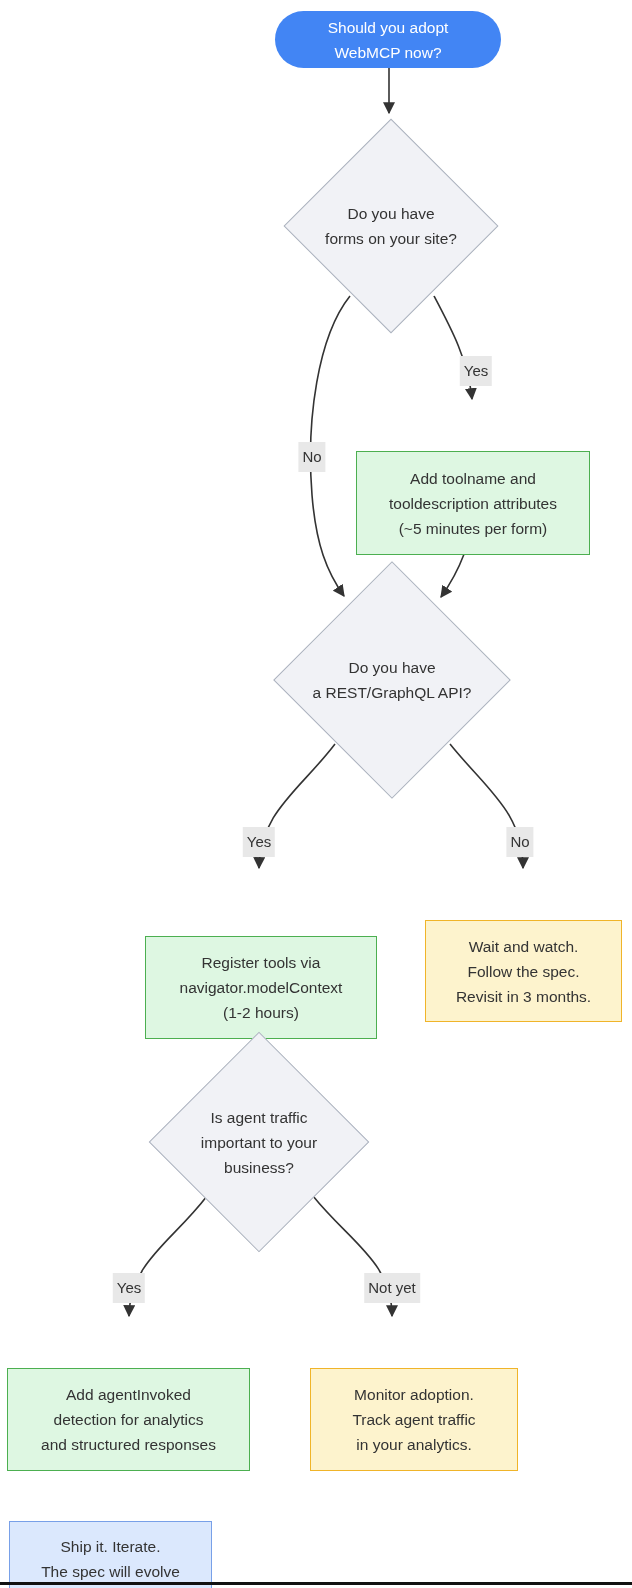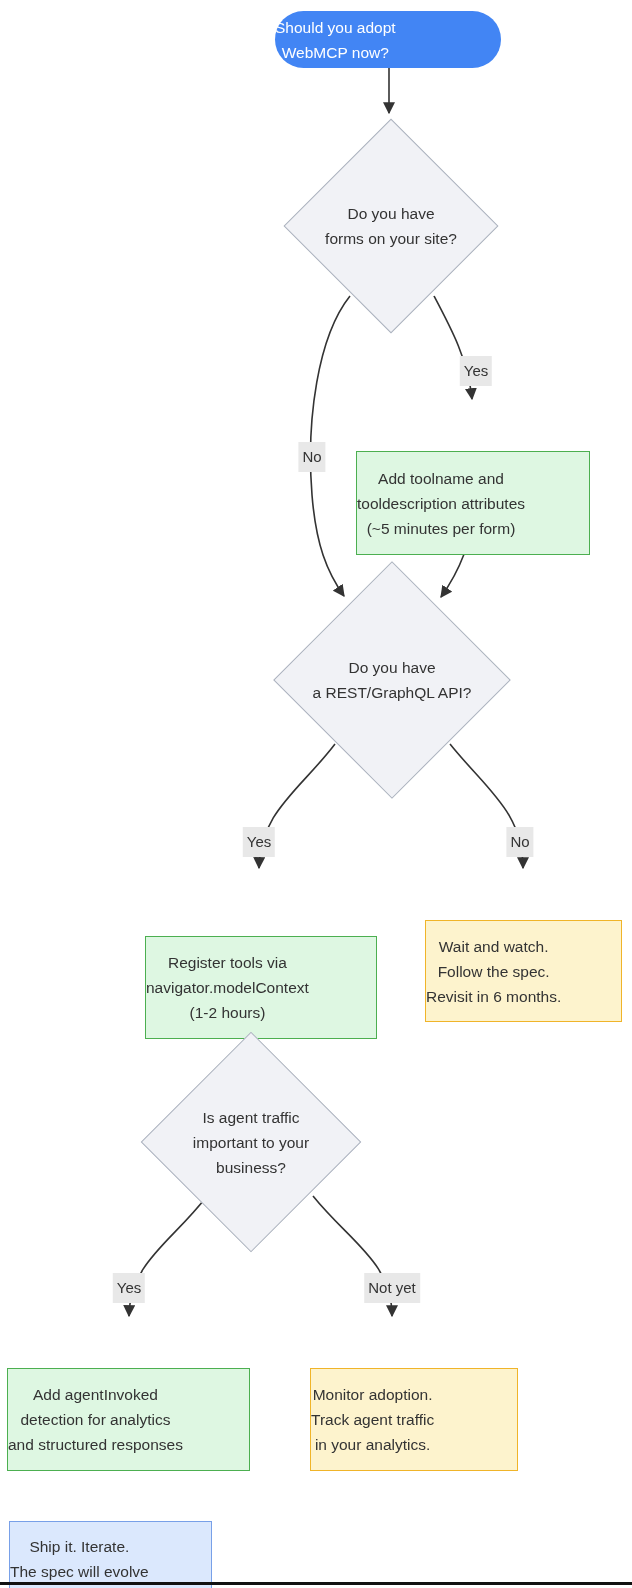--- a/index.html
+++ b/index.html
@@ -29,21 +29,21 @@
   #edges { position: absolute; left: 0; top: 0; width: 632px; height: 1588px; }
   #edges path.edge {
     fill: none;
     stroke: var(--edge-color);
     stroke-width: 1.6px;
   }
   #edges marker path { fill: var(--edge-color); }
 
   .node {
     position: absolute;
-    display: flex; align-items: center; justify-content: flex-start;
+    display: flex; align-items: center; justify-content: center;
     text-align: center;
     color: var(--node-text);
     font-size: 15.5px; line-height: 25px;
   }
   .lbl { white-space: pre-line; position: relative; z-index: 2; }
 
   .pill {
     background: var(--accent-blue);
     color: var(--start-text);
     border-radius: 29px;
@@ -128,24 +128,24 @@
 
   <div class="node box action" style="left:145px; top:892px; width:232px; height:103px;">
     <div class="lbl">Register tools via
 navigator.modelContext
 (1-2 hours)</div>
   </div>
 
   <div class="node box wait" style="left:425px; top:876px; width:197px; height:102px;">
     <div class="lbl">Wait and watch.
 Follow the spec.
-Revisit in 6 months.</div>
+Revisit in 3 months.</div>
   </div>
 
-  <div class="node diamond" style="left:173px; top:1064px; width:156px; height:156px;">
+  <div class="node diamond" style="left:181px; top:1064px; width:156px; height:156px;">
     <div class="shape"></div>
     <div class="lbl">Is agent traffic
 important to your
 business?</div>
   </div>
 
   <div class="node box action" style="left:7px; top:1324px; width:243px; height:103px;">
     <div class="lbl">Add agentInvoked
 detection for analytics
 and structured responses</div>

